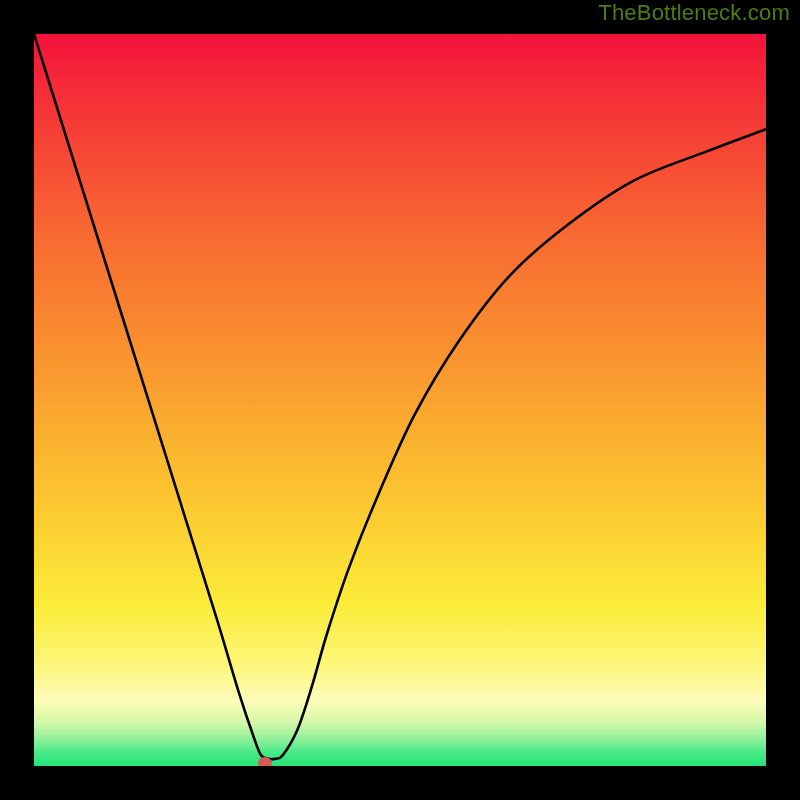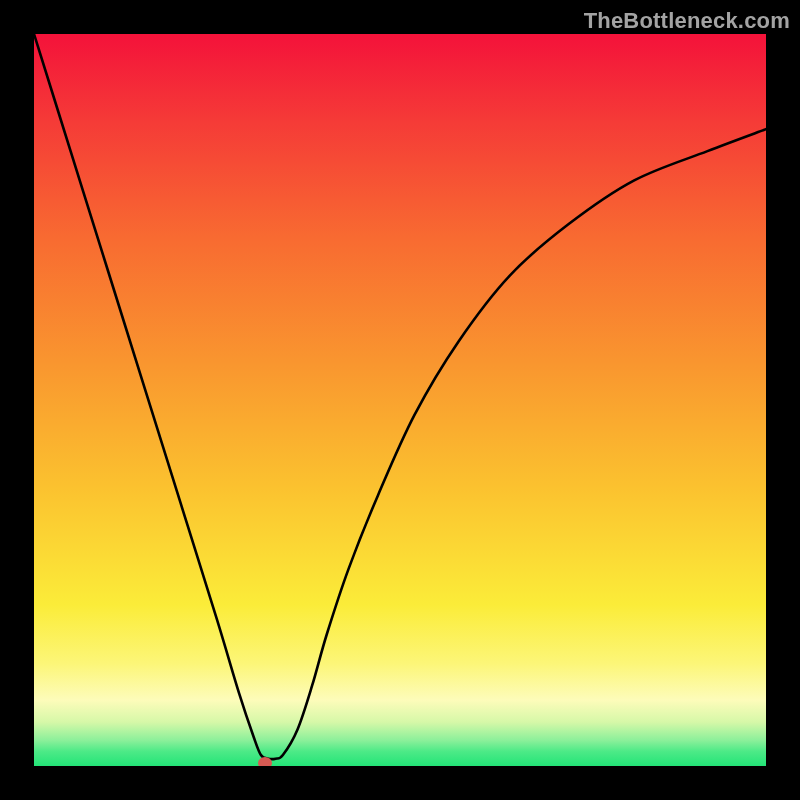--- a/index.html
+++ b/index.html
@@ -21,25 +21,25 @@
   }
   .gradient {
     position: absolute;
     left: 0;
     top: 0;
     width: 100%;
     height: 100%;
   }
   .watermark {
     position: absolute;
-    top: 8px;
+    top: 0;
     right: 10px;
-    color: #a3a3a3;
+    color: #4d7c0f;
     font-size: 22px;
-    font-weight: 700;
+    font-weight: 400;
     letter-spacing: 0.2px;
     user-select: none;
   }
   svg.curve {
     position: absolute;
     left: 0;
     top: 0;
     width: 100%;
     height: 100%;
   }

